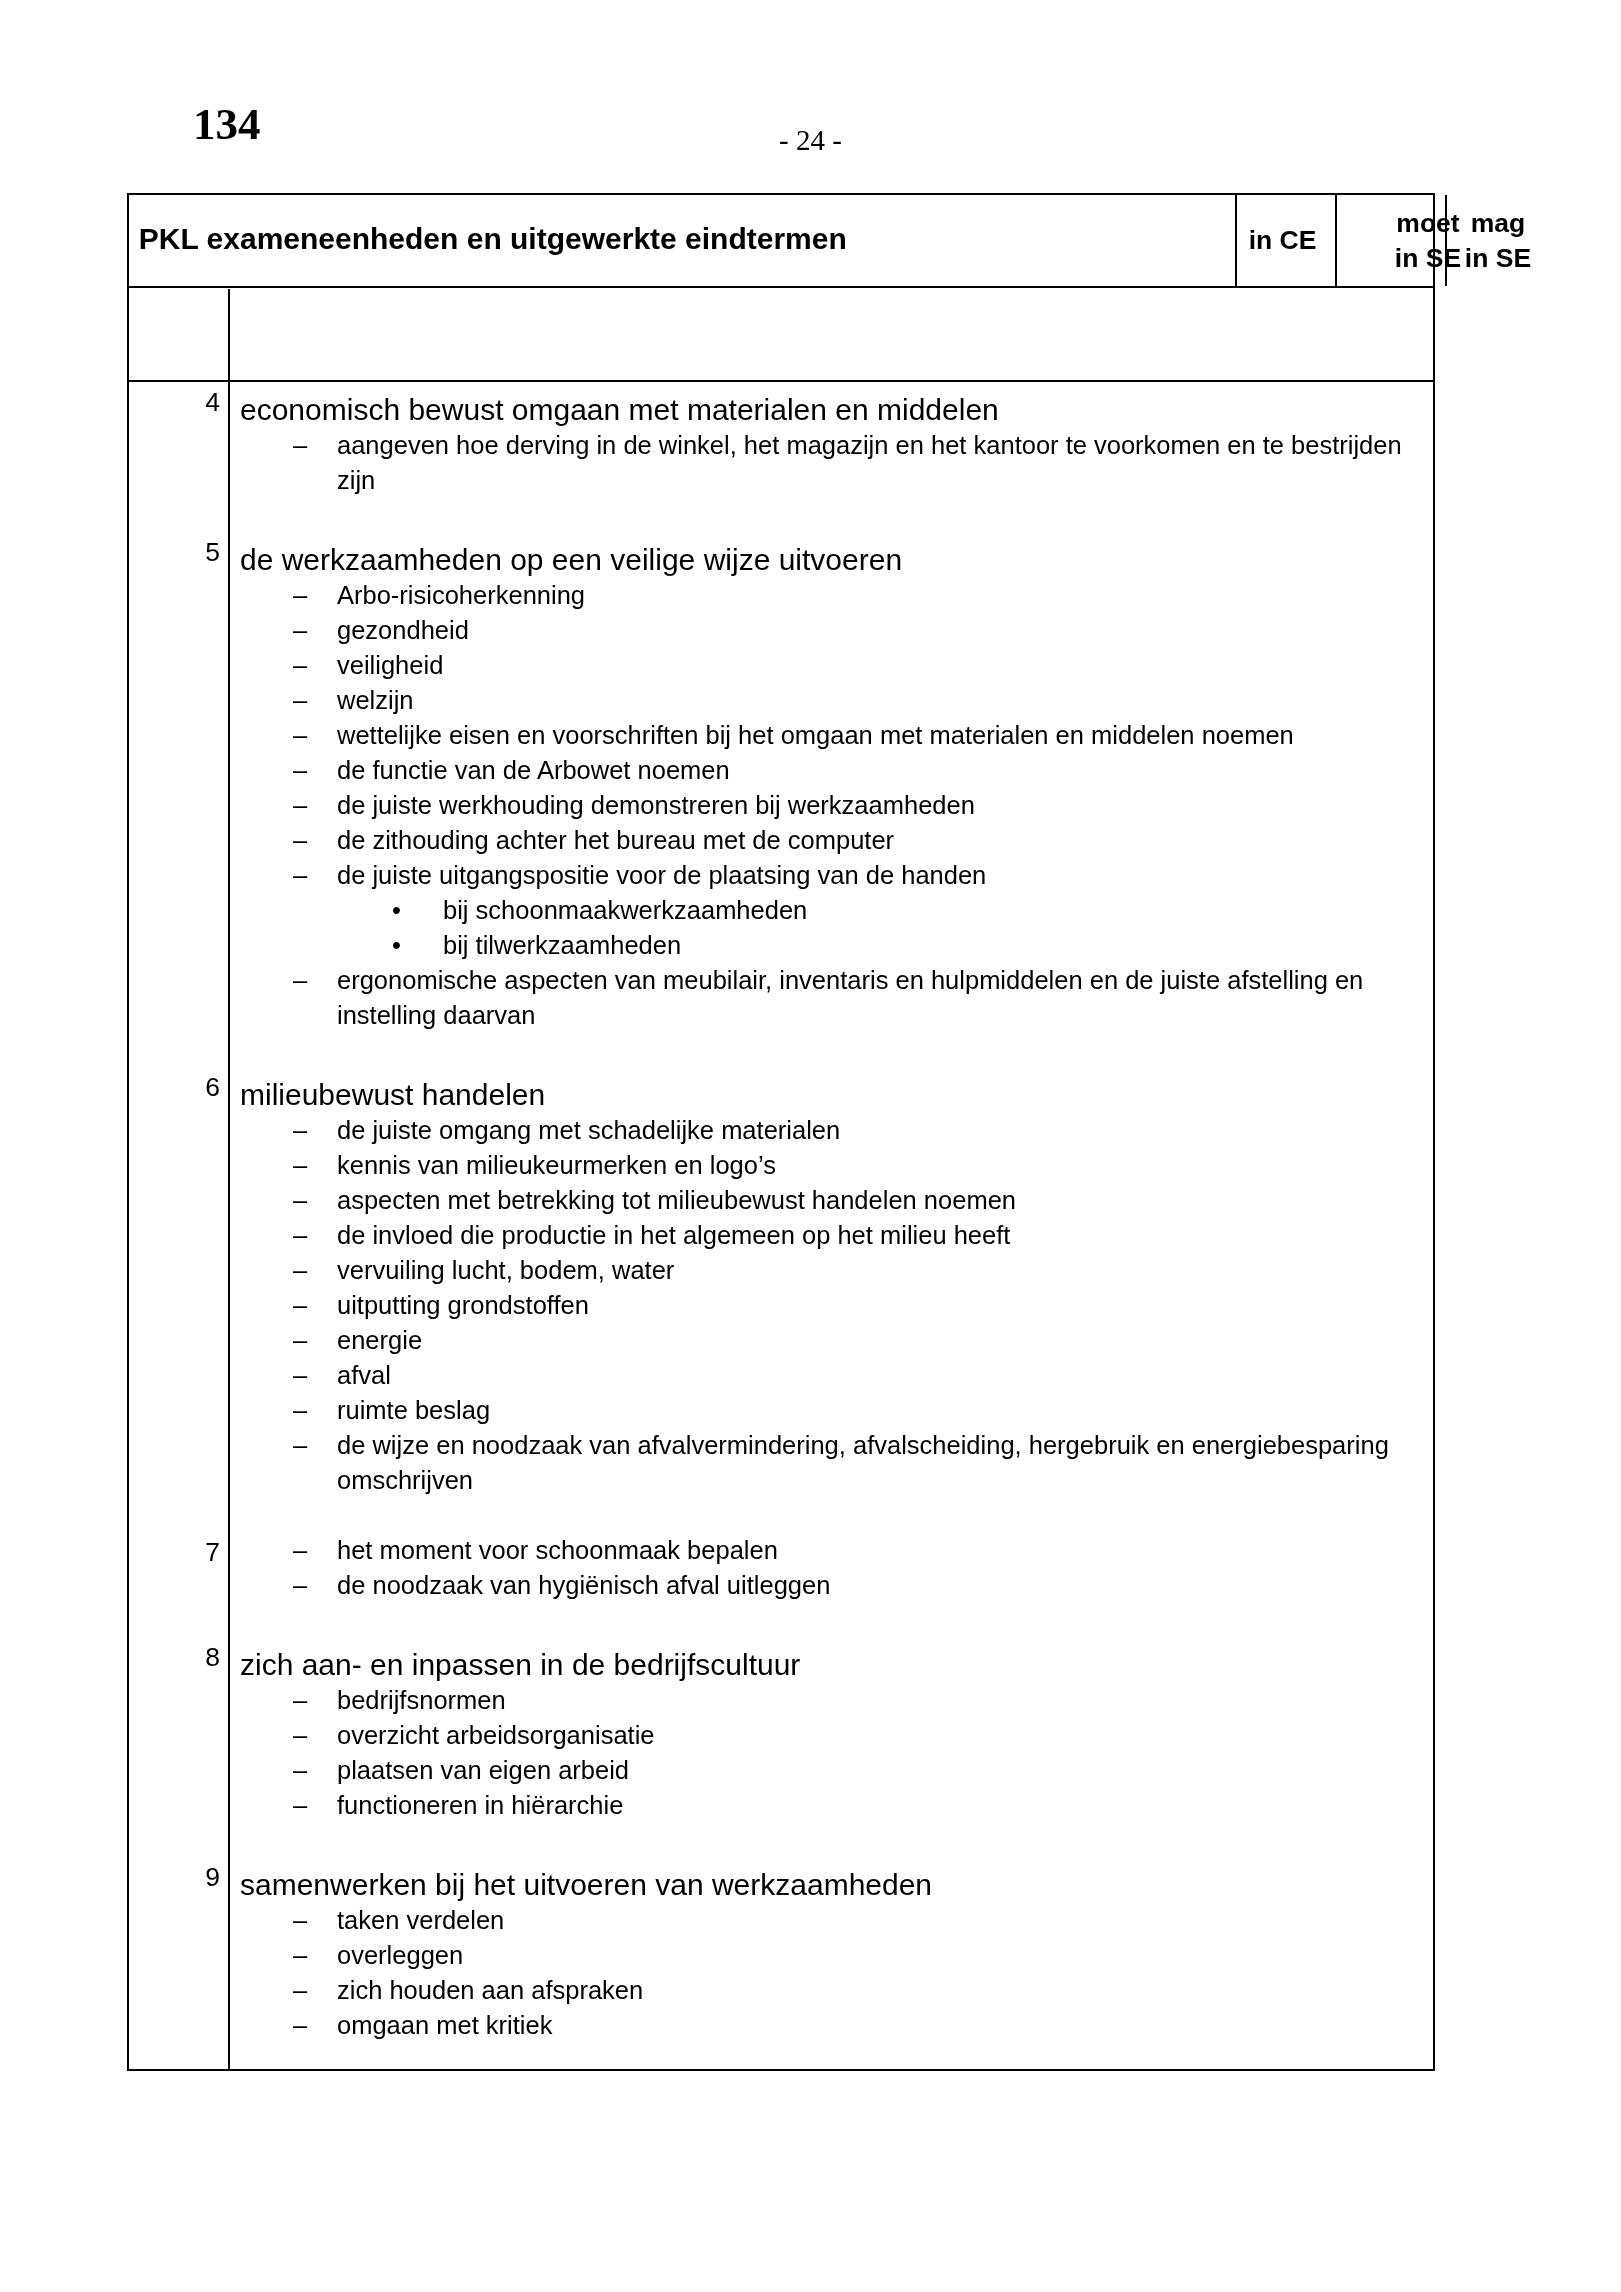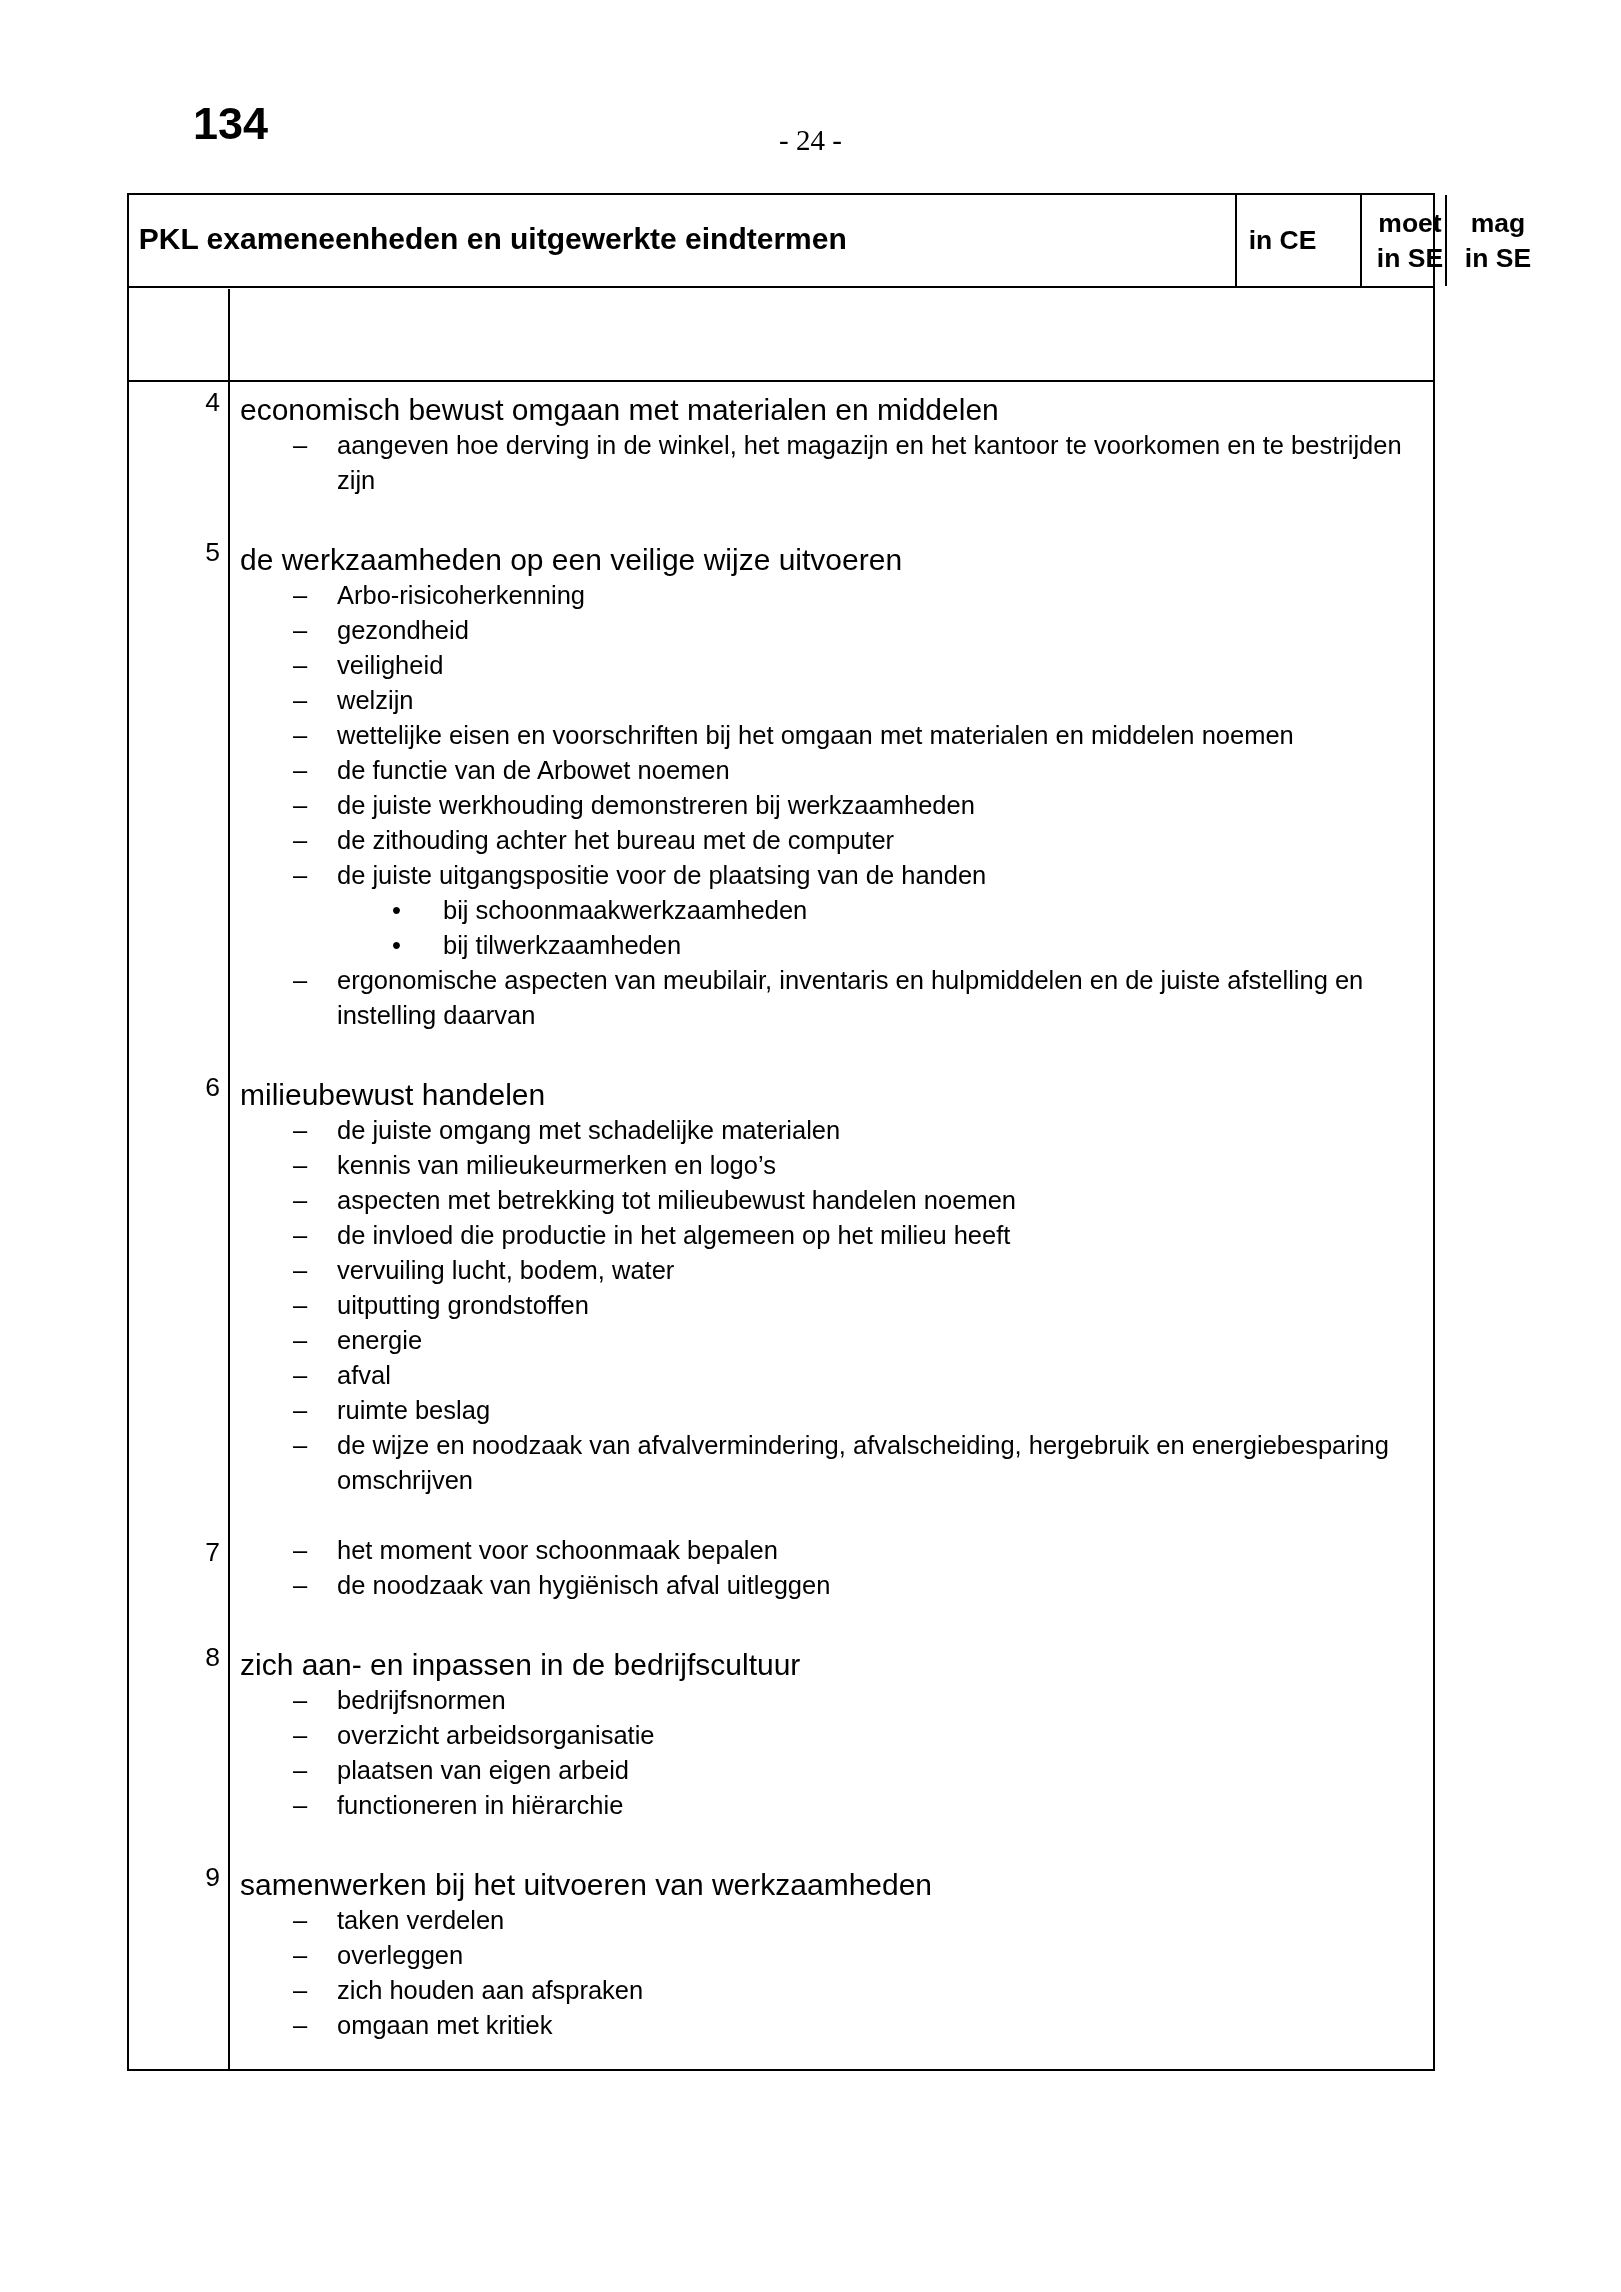--- a/index.html
+++ b/index.html
@@ -1,24 +1,24 @@
 <!DOCTYPE html>
 <html><head>
 <meta charset="utf-8">
 <style>
   html,body{margin:0;padding:0;background:#fff;}
   body{width:1621px;height:2293px;position:relative;font-family:"Liberation Sans",sans-serif;color:#000;overflow:hidden;}
-  .pagenum{position:absolute;left:193px;top:98px;font-family:Liberation Sans, sans-serif;font-weight:bold;font-size:45px;}
+  .pagenum{position:absolute;left:193px;top:98px;font-family:Liberation Serif, serif;font-weight:bold;font-size:45px;}
   .pagemid{position:absolute;left:779px;top:96px;font-family:"Liberation Serif",serif;font-size:29px;margin-top:28px;}
   .table{position:absolute;left:127px;top:193px;width:1308px;height:1878px;border:2.9px solid #000;box-sizing:border-box;text-decoration:underline;}
   .hdr{position:absolute;left:0;top:0;right:0;height:91px;border-bottom:2.9px solid #000;}
   .hdr-title{position:absolute;left:9.8px;top:27.4px;font-weight:bold;font-size:30px;}
   .hcol{position:absolute;top:0;height:91px;border-left:2.9px solid #000;font-weight:bold;font-size:26.5px;text-align:center;display:flex;align-items:center;justify-content:center;line-height:35px;}
   .c1{left:1106px;width:91px;}
-  .c2{left:1231px;width:96px;}
+  .c2{left:1206px;width:96px;padding-left:43px;}
   .c3{left:1293px;width:102px;margin-left:23px;}
   .row2{position:absolute;left:0;right:0;top:94px;height:91px;border-bottom:2.9px solid #000;}
   .vline{position:absolute;left:99px;top:94px;bottom:0;border-left:2.9px solid #000;}
   .content{position:absolute;left:0;right:0;top:188px;}
   .sec{position:relative;margin-bottom:35px;}
   .sec-num{position:absolute;left:0;width:91px;text-align:right;font-size:26.5px;top:3.9px;}
   .sec-title{margin-left:111px;font-size:30px;line-height:37px;padding-top:8px;}
   .item{position:relative;margin-left:208px;font-size:25.5px;line-height:35px;padding-right:29px;}
   .item .dash{position:absolute;left:-44px;}
   .sub{position:relative;margin-left:314px;font-size:25.5px;line-height:35px;}

